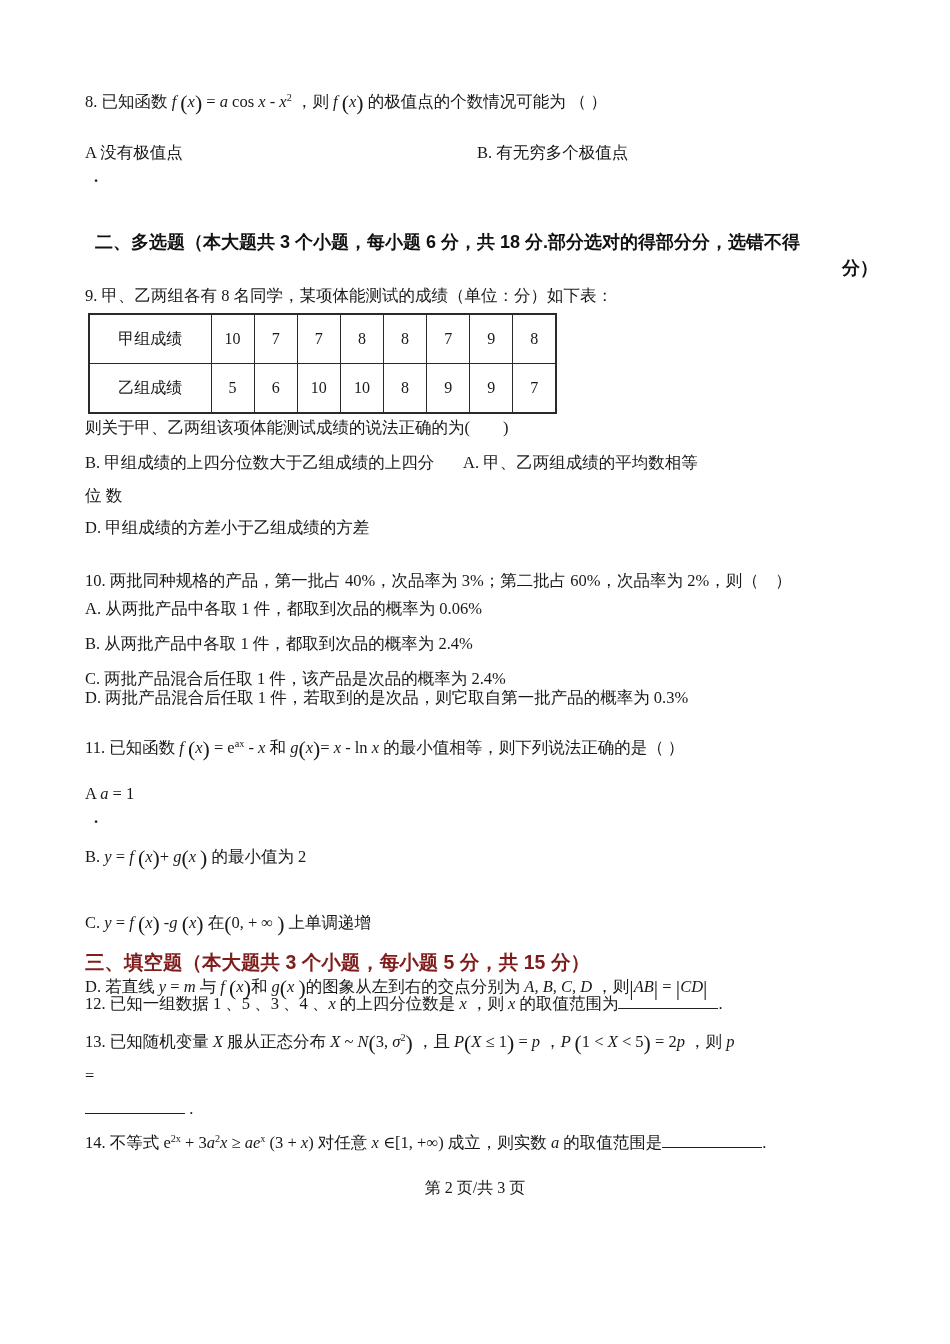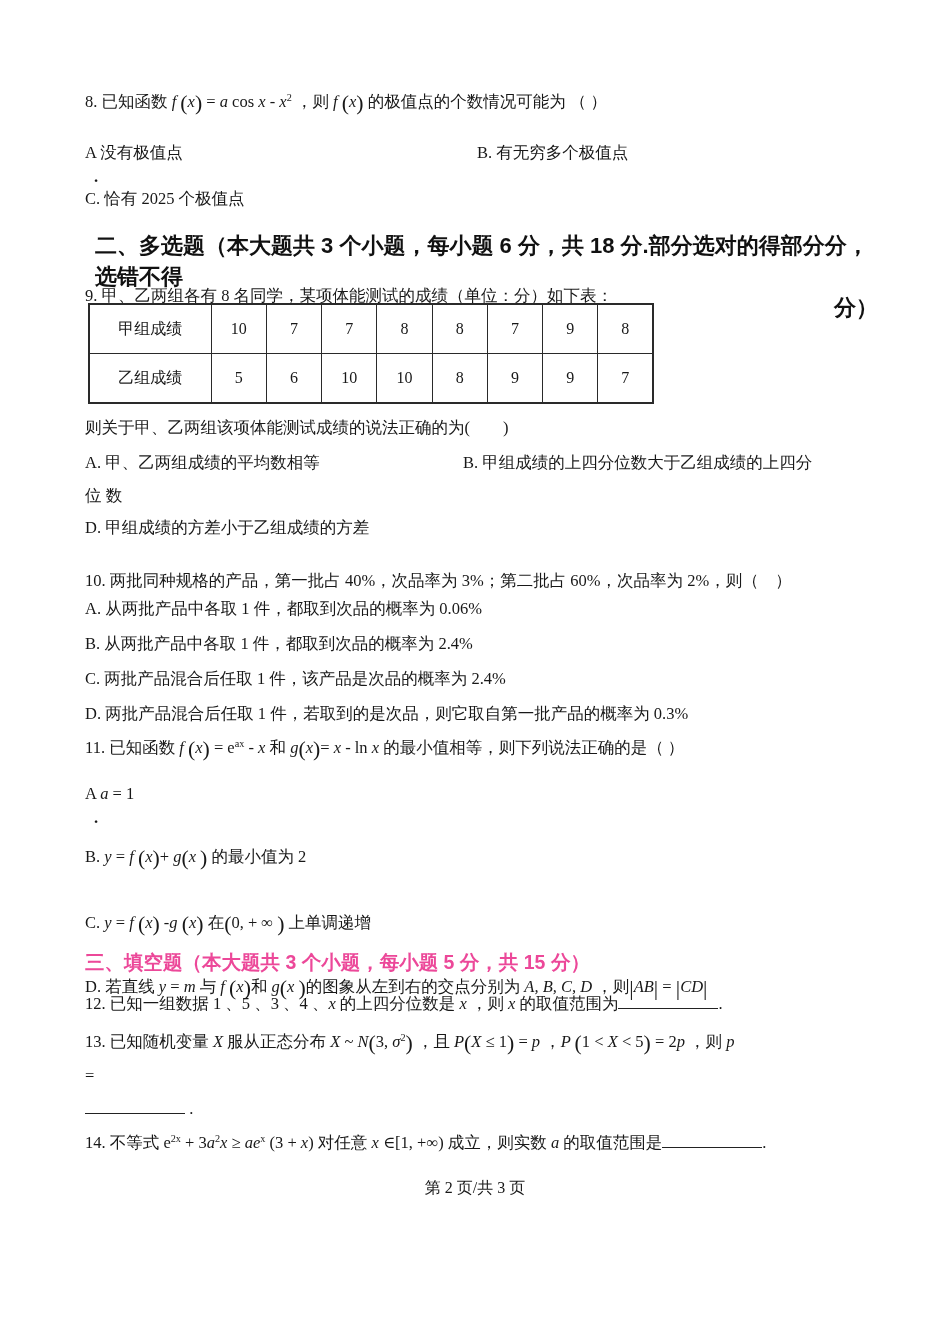--- a/index.html
+++ b/index.html
@@ -5,53 +5,52 @@
   html,body{margin:0;padding:0;}
   body{
     width:950px;height:1344px;background:#ffffff;position:relative;
     font-family:"Liberation Serif","DejaVu Serif",serif;
     color:#181818;font-size:16.5px;overflow:hidden;
   }
   .blk{position:absolute;left:85px;right:72px;line-height:1.5;}
   .row2{display:grid;grid-template-columns:392px 1fr;}
   .row2.narrow{grid-template-columns:378px 1fr;}
   .opt{position:relative;}
-  .sech{font-weight:bold;font-size:22px;line-height:1.42;
+  .sech{font-weight:bold;font-size:18px;line-height:1.42;
         font-family:"Liberation Sans","DejaVu Sans",sans-serif;color:#111;}
   .sech .l2{display:block;text-align:right;}
   .sec3h{font-weight:bold;font-size:19.5px;
-        font-family:"Liberation Sans","DejaVu Sans",sans-serif;color:#ec4899;}
+        font-family:"Liberation Sans","DejaVu Sans",sans-serif;color:#7f1d1d;}
   .i{font-style:italic;}
   .sup{font-size:0.62em;vertical-align:0.55em;}
   .supi{font-size:0.62em;vertical-align:0.55em;}
   .big{font-size:1.32em;line-height:1;vertical-align:-0.13em;}
   .dotb{position:absolute;left:9px;top:1.45em;font-weight:bold;}
   .blank{display:inline-block;width:100px;height:1em;border-bottom:1.4px solid #222;
          vertical-align:baseline;}
   table.score{
-    position:absolute;left:88px;top:303px;width:566px;height:96px;
+    position:absolute;left:88px;top:313px;width:469px;height:96px;
     border-collapse:collapse;table-layout:fixed;border:2px solid #2a2a2a;
   }
   table.score td{
     border:1.5px solid #2a2a2a;text-align:center;vertical-align:middle;
     height:48px;font-size:16px;padding:0;
   }
   table.score col.lbl{width:122px;}
   .footer{position:absolute;left:0;right:0;text-align:center;font-size:16px;}
 </style>
 </head>
 <body>
 
 <div class="blk" style="top:90px"><span>8.  已知函数 </span><span class="i">f </span><span class="big">(</span><span class="i">x</span><span class="big">)</span><span> = </span><span class="i">a</span><span> cos </span><span class="i">x</span><span> - </span><span class="i">x</span><span class="sup">2</span><span> ，则 </span><span class="i">f </span><span class="big">(</span><span class="i">x</span><span class="big">)</span><span> 的极值点的个数情况可能为 （  ）</span></div>
 <div class="blk row2" style="top:141px">
   <div class="opt"><span>A  没有极值点</span><span class="dotb">.</span></div>
   <div class="opt"><span>B. 有无穷多个极值点</span></div>
 </div>
 <div class="blk row2" style="top:187px">
-  <div class="opt"><span>C. 恰有 2025 个极值点</span></div>
 </div>
 
 <div class="blk sech" style="top:230px;padding-left:10px">
   <span>二、多选题（本大题共 3 个小题，每小题 6 分，共 18 分.部分选对的得部分分，选错不得</span>
   <span class="l2">分）</span>
 </div>
 
 <div class="blk" style="top:284px">9.  甲、乙两组各有 8 名同学，某项体能测试的成绩（单位：分）如下表：</div>
 
 <table class="score">
@@ -87,33 +86,33 @@
       <td>8</td>
       <td>9</td>
       <td>9</td>
       <td>7</td>
     </tr>
   </tbody>
 </table>
 
 <div class="blk" style="top:416px">则关于甲、乙两组该项体能测试成绩的说法正确的为(　　)</div>
 <div class="blk row2 narrow" style="top:451px">
+  <div class="opt">B.  甲组成绩的上四分位数大于乙组成绩的上四分</div>
   <div class="opt">A.  甲、乙两组成绩的平均数相等</div>
-  <div class="opt">B.  甲组成绩的上四分位数大于乙组成绩的上四分</div>
 </div>
 <div class="blk" style="top:484px">位  数</div>
 <div class="blk row2 narrow" style="top:516px">
   <div class="opt">D.  甲组成绩的方差小于乙组成绩的方差</div>
 </div>
 
 <div class="blk" style="top:569px">10. 两批同种规格的产品，第一批占 40%，次品率为 3%；第二批占 60%，次品率为 2%，则（　）</div>
 <div class="blk" style="top:597px">A. 从两批产品中各取 1 件，都取到次品的概率为 0.06%</div>
 <div class="blk" style="top:632px">B. 从两批产品中各取 1 件，都取到次品的概率为 2.4%</div>
 <div class="blk" style="top:667px">C. 两批产品混合后任取 1 件，该产品是次品的概率为 2.4%</div>
-<div class="blk" style="top:702px">D. 两批产品混合后任取 1 件，若取到的是次品，则它取自第一批产品的概率为 0.3%</div>
+<div class="blk" style="top:686px">D. 两批产品混合后任取 1 件，若取到的是次品，则它取自第一批产品的概率为 0.3%</div>
 
 <div class="blk" style="top:736px"><span>11.  已知函数 </span><span class="i">f </span><span class="big">(</span><span class="i">x</span><span class="big">)</span><span> = e</span><span class="supi">ax</span><span> - </span><span class="i">x</span><span> 和 </span><span class="i">g</span><span class="big">(</span><span class="i">x</span><span class="big">)</span><span>= </span><span class="i">x</span><span> - ln </span><span class="i">x</span><span> 的最小值相等，则下列说法正确的是（  ）</span></div>
 <div class="blk opt" style="top:782px"><span>A  </span><span class="i">a</span><span> = 1</span><span class="dotb">.</span></div>
 <div class="blk opt" style="top:820px"><span>B.  </span><span class="i">y</span><span> = </span><span class="i">f </span><span class="big">(</span><span class="i">x</span><span class="big">)</span><span>+ </span><span class="i">g</span><span class="big">(</span><span class="i">x </span><span class="big">)</span><span> 的最小值为 2</span></div>
 <div class="blk opt" style="top:861px"><span>C.  </span><span class="i">y</span><span> = </span><span class="i">f </span><span class="big">(</span><span class="i">x</span><span class="big">)</span><span> -</span><span class="i">g</span><span> </span><span class="big">(</span><span class="i">x</span><span class="big">)</span><span> 在</span><span class="big">(</span><span>0, + ∞ </span><span class="big">)</span><span> 上单调递增</span></div>
 <div class="blk opt" style="top:901px"><span>D.  若直线 </span><span class="i">y</span><span> = </span><span class="i">m</span><span> 与 </span><span class="i">f </span><span class="big">(</span><span class="i">x</span><span class="big">)</span><span>和 </span><span class="i">g</span><span class="big">(</span><span class="i">x </span><span class="big">)</span><span>的图象从左到右的交点分别为 </span><span class="i">A, B, C, D</span><span> ，则</span><span class="big">|</span><span class="i">AB</span><span class="big">|</span><span> = </span><span class="big">|</span><span class="i">CD</span><span class="big">|</span></div>
 
 <div class="blk sec3h" style="top:948px">三、填空题（本大题共 3 个小题，每小题 5 分，共 15 分）</div>
 
 <div class="blk" style="top:991px"><span>12.  已知一组数据 1 、5 、3 、4 、</span><span class="i">x</span><span> 的上四分位数是 </span><span class="i">x</span><span> ，则 </span><span class="i">x</span><span> 的取值范围为</span><span class="blank"></span><span>.</span></div>

